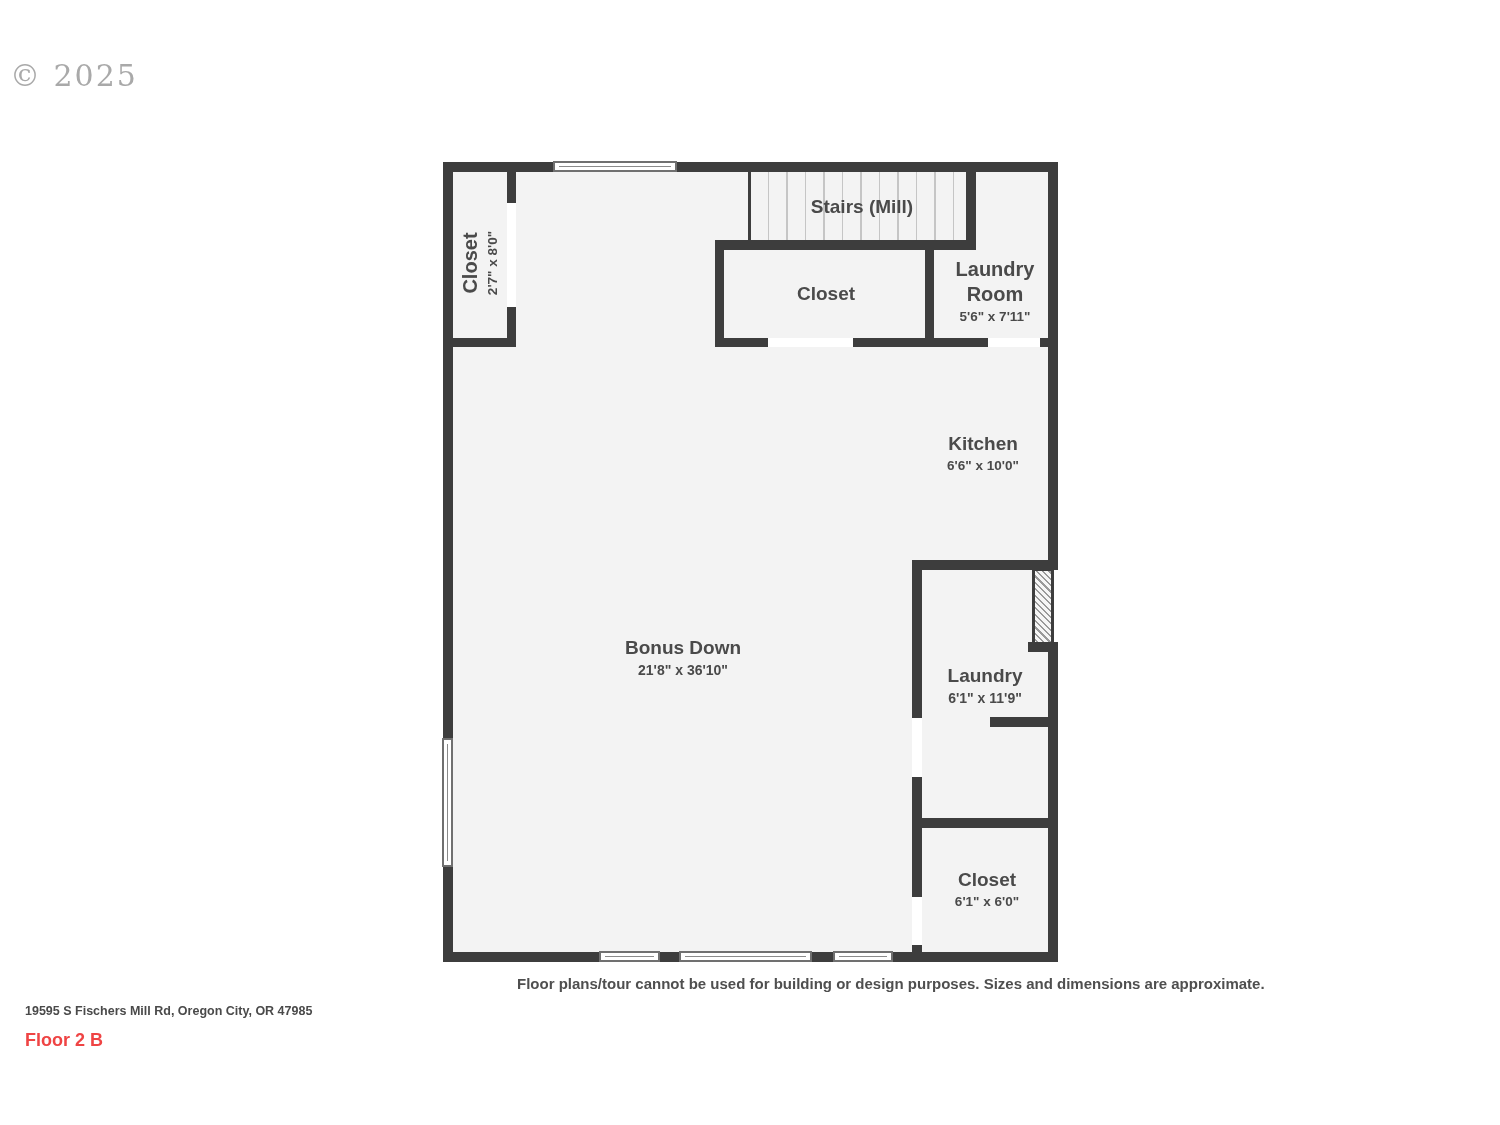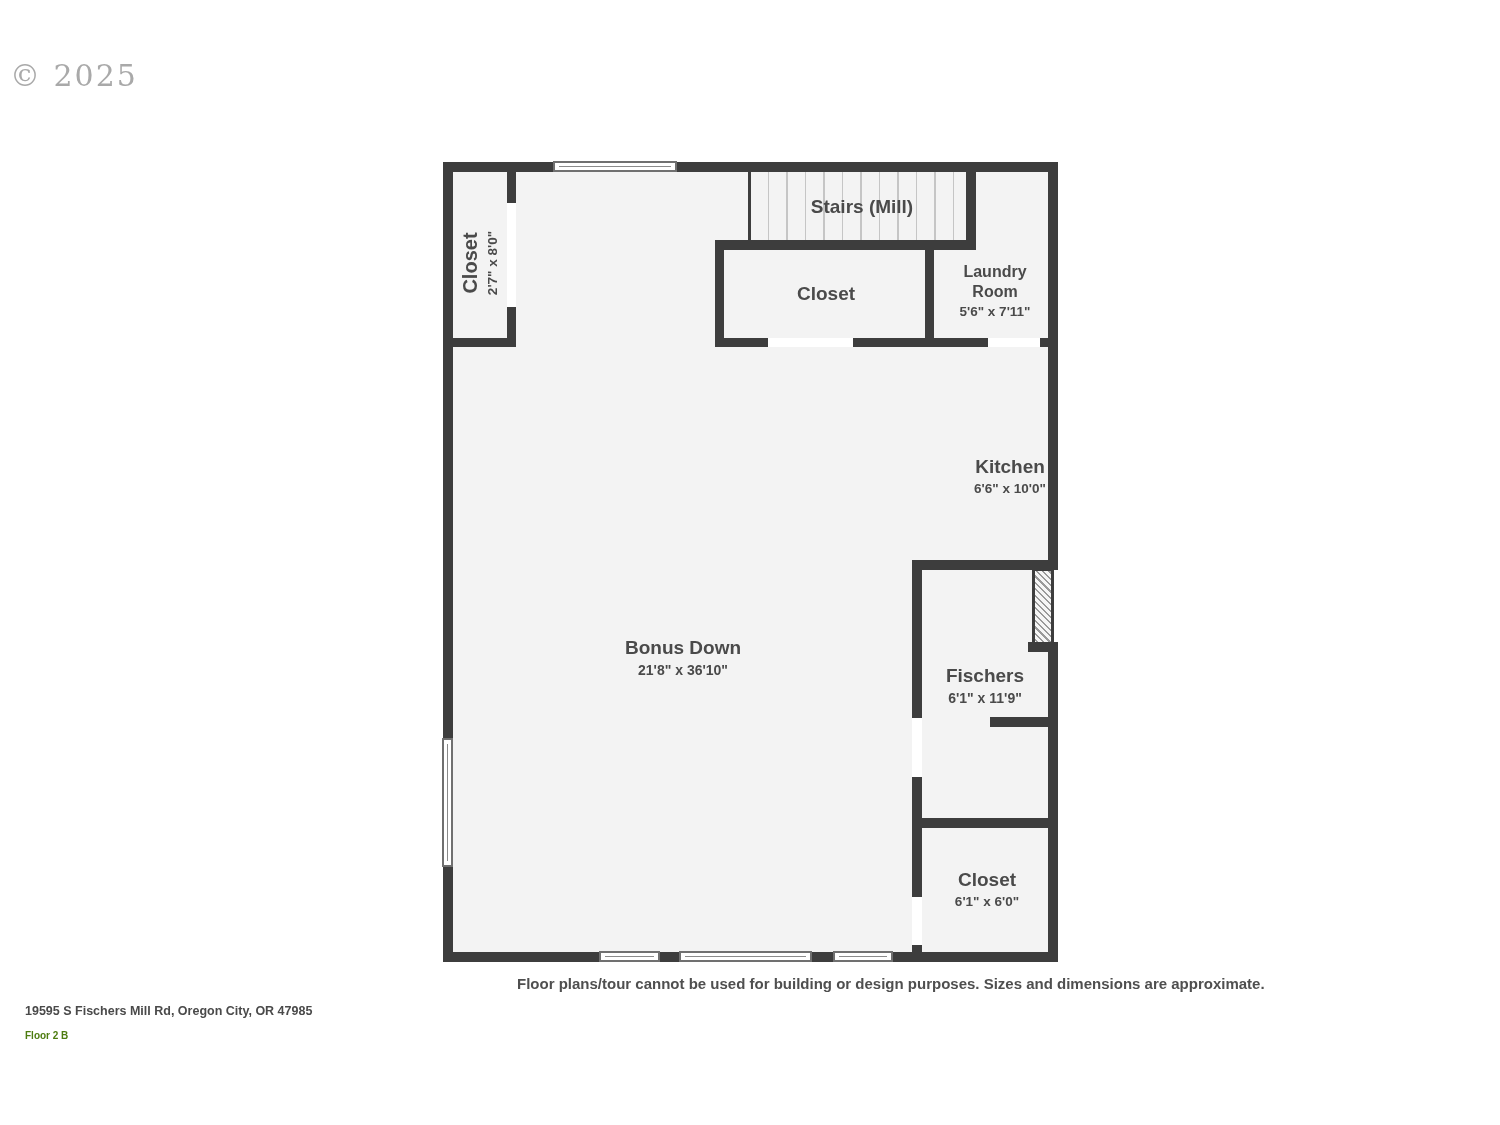--- a/index.html
+++ b/index.html
@@ -29,21 +29,21 @@
     color:#4a4a4a;font-weight:700;line-height:1.25;white-space:nowrap;}
   .room-label.rot{transform:translate(-50%,-50%) rotate(-90deg);}
   .room-label.wrap{white-space:normal;}
   .room-name{font-size:19px;}
   .room-name.lg{font-size:20px;}
   .room-dims{font-size:13.5px;margin-top:2px;}
   
   .watermark{position:absolute;left:10px;top:58px;font-family:"DejaVu Serif", serif;
     font-size:30px;color:#9b9b9b;opacity:.85;letter-spacing:2px;}
   .footer-address{position:absolute;left:25px;top:1004px;font-size:12.5px;font-weight:700;color:#4a4a4a;}
-  .footer-floor{position:absolute;left:25px;top:1030px;font-size:10px;font-weight:700;color:#4d7c0f;}
+  .footer-floor{position:absolute;left:25px;top:1030px;font-size:18px;font-weight:700;color:#ef4444;}
   .footer-disclaimer{position:absolute;left:517px;top:975px;font-size:15px;font-weight:700;color:#4f4f4f;}
 </style>
 </head>
 <body>
 
 <div id="canvas">
 
   <div class="watermark">© 2025</div>
 
   <div class="shell"></div>
@@ -91,36 +91,36 @@
 
   <div class="room-label" style="left:862px;top:207px;">
     <div class="room-name">Stairs (Mill)</div>
   </div>
 
   <div class="room-label" style="left:826px;top:294px;">
     <div class="room-name">Closet</div>
   </div>
 
   <div class="room-label wrap" style="left:995px;top:291px;width:104px;">
-    <div class="room-name" style="font-size:16px;">Laundry Room</div>
+    <div class="room-name" style="font-size:20px;">Laundry Room</div>
     <div class="room-dims">5'6" x 7'11"</div>
   </div>
 
-  <div class="room-label" style="left:1010px;top:453px;margin-top:23px;">
+  <div class="room-label" style="left:983px;top:453px;">
     <div class="room-name">Kitchen</div>
     <div class="room-dims">6'6" x 10'0"</div>
   </div>
 
   <div class="room-label" style="left:683px;top:658px;">
     <div class="room-name">Bonus Down</div>
     <div class="room-dims" style="font-size:14px;">21'8" x 36'10"</div>
   </div>
 
   <div class="room-label" style="left:985px;top:686px;">
-    <div class="room-name">Fischers</div>
+    <div class="room-name">Laundry</div>
     <div class="room-dims" style="font-size:14px;">6'1" x 11'9"</div>
   </div>
 
   <div class="room-label" style="left:987px;top:889px;">
     <div class="room-name">Closet</div>
     <div class="room-dims">6'1" x 6'0"</div>
   </div>
 
   <div class="footer-address">19595 S Fischers Mill Rd, Oregon City, OR 47985</div>
   <div class="footer-floor">Floor 2 B</div>

